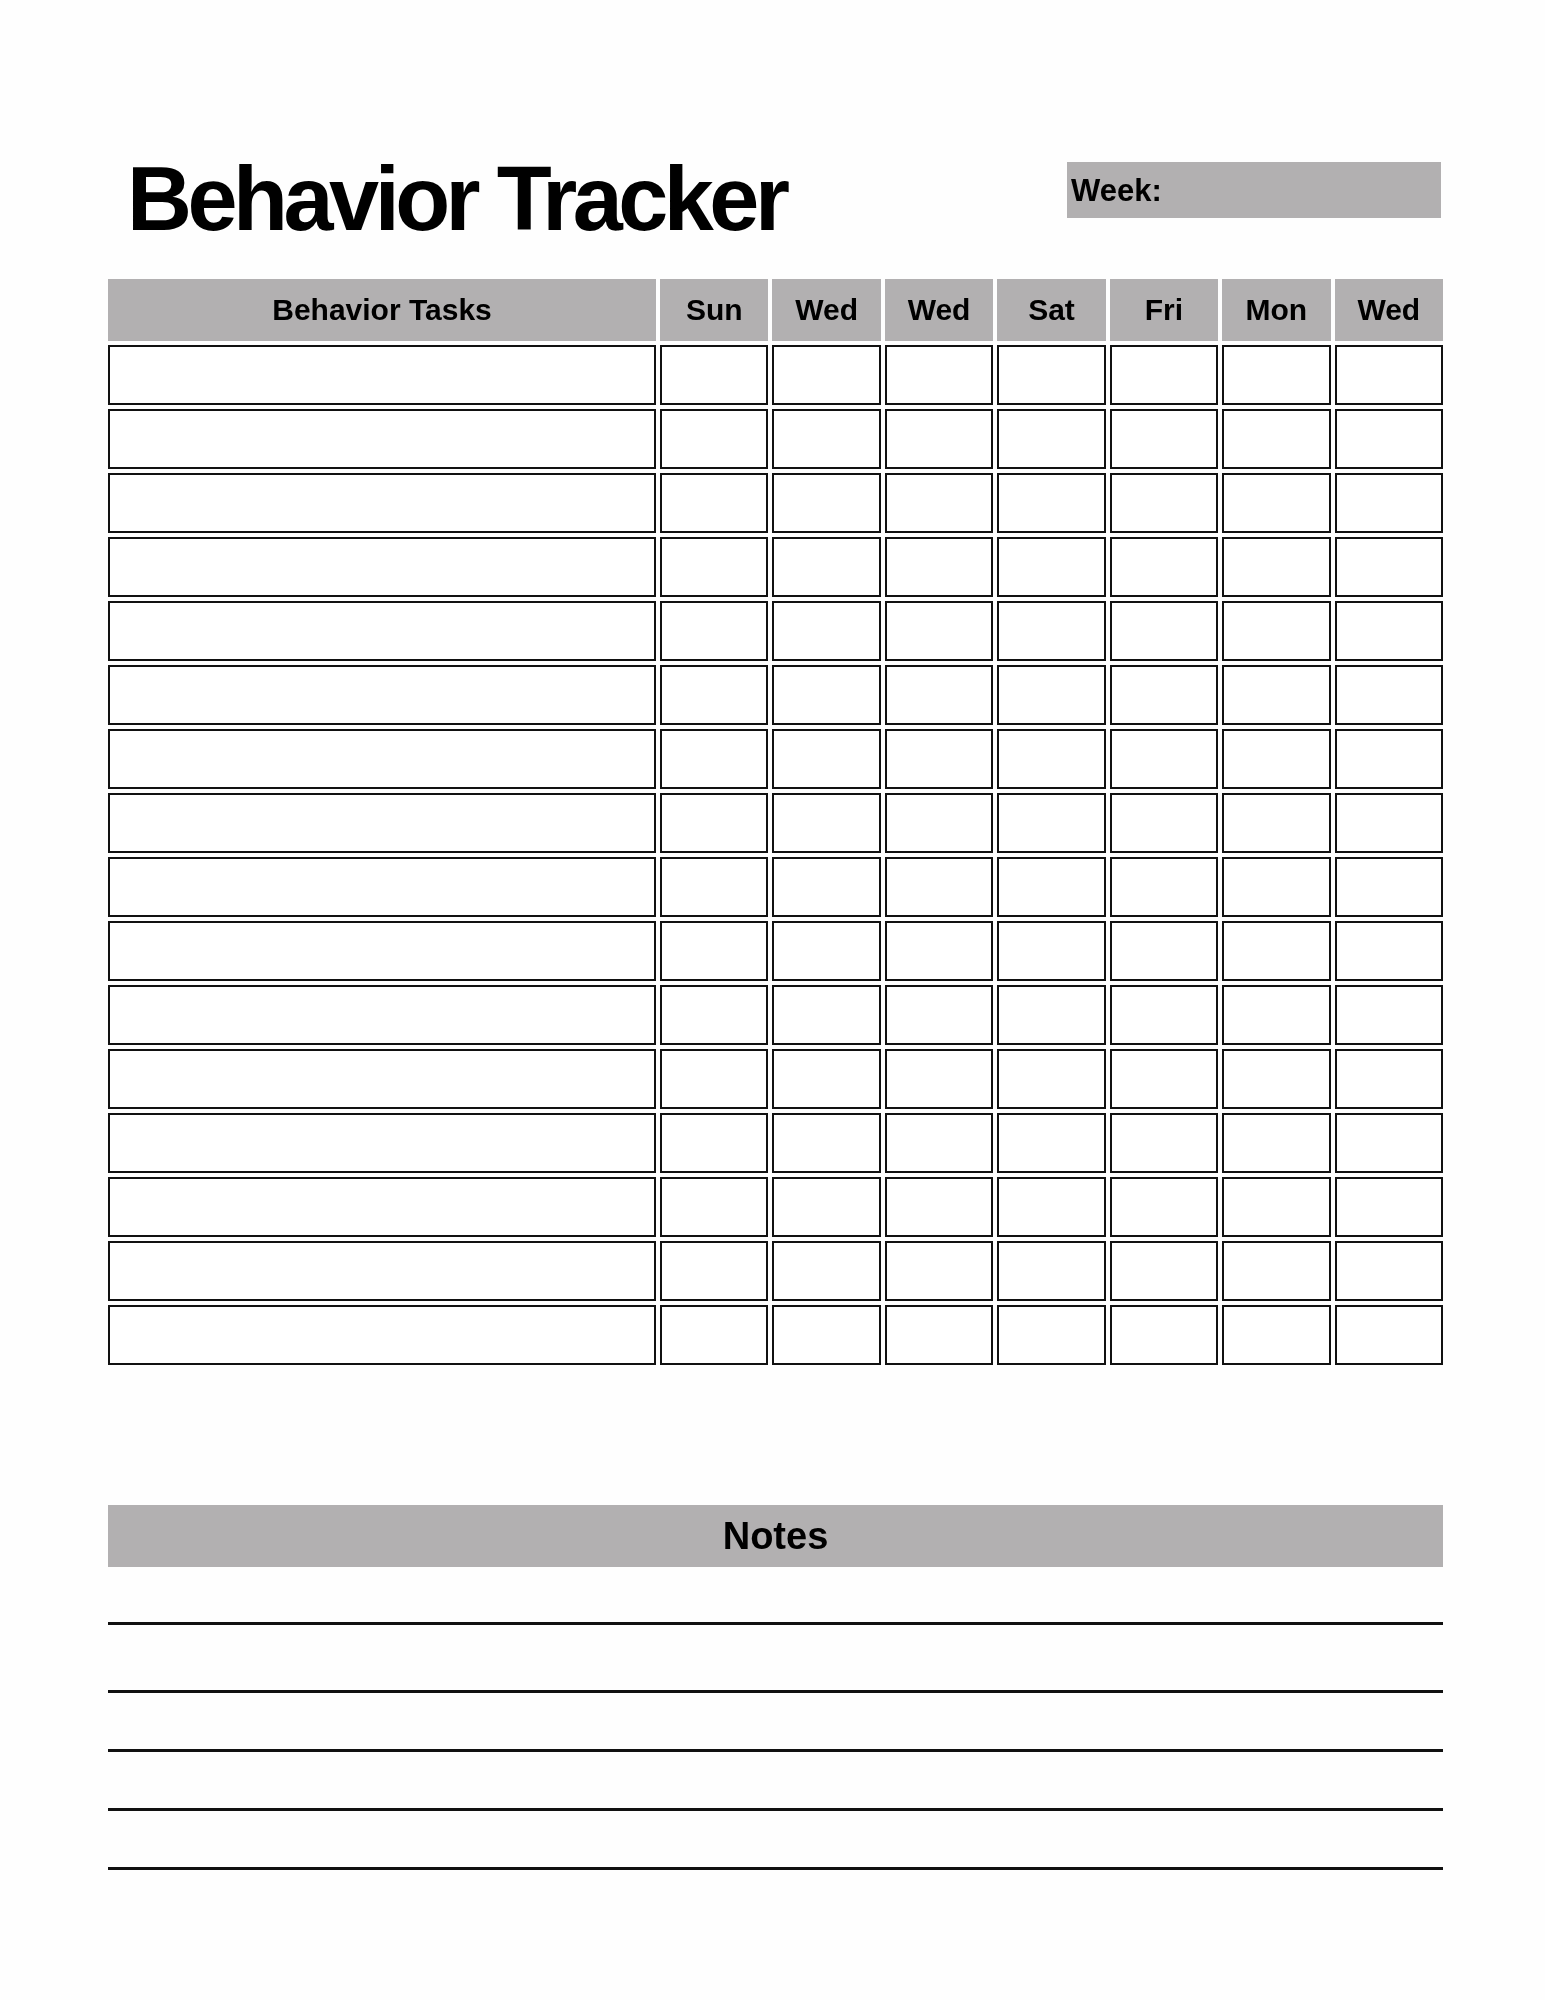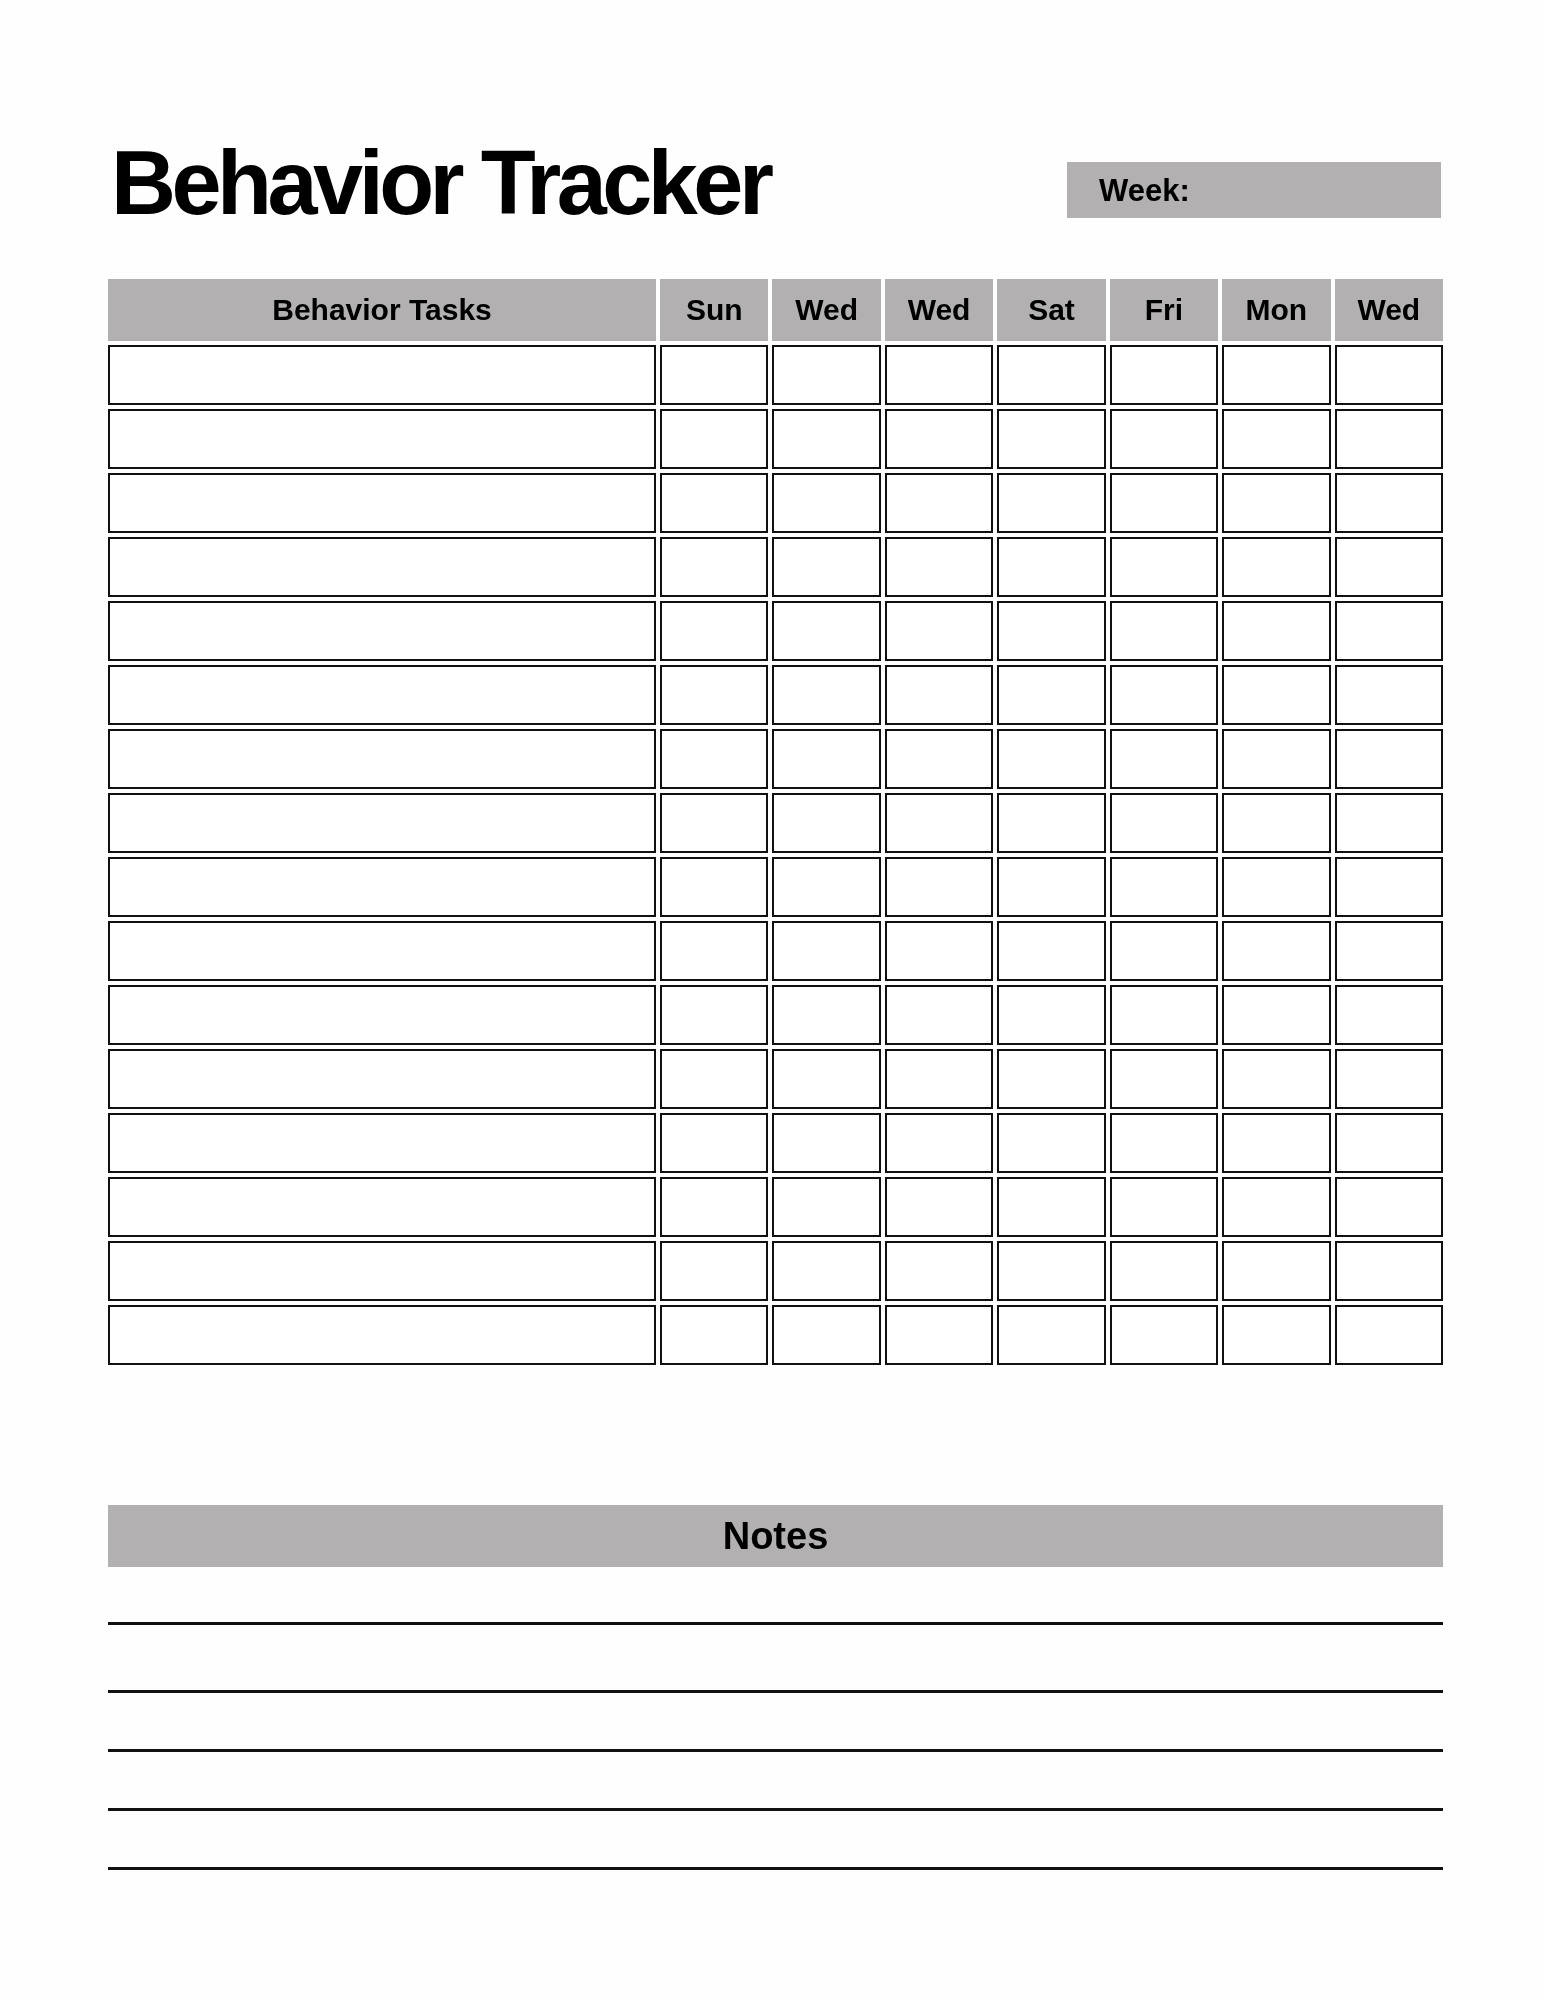--- a/index.html
+++ b/index.html
@@ -11,29 +11,29 @@
   html,body{margin:0;padding:0;background:#ffffff;}
   .page{
     position:relative;
     width:1545px;height:2000px;
     background:var(--page-bg);
     font-family:"Liberation Sans",sans-serif;
     color:var(--text-col);
     overflow:hidden;
   }
   .title{
-    position:absolute;left:111px;top:138px;margin:0;
+    position:absolute;left:111px;top:138px;margin:16px;
     font-size:90px;font-weight:bold;letter-spacing:-4.5px;line-height:1;
     color:var(--text-col);white-space:nowrap;
   }
   .week-box{
     position:absolute;left:1067px;top:162px;width:374px;height:56px;
     background:var(--header-fill);
     display:flex;align-items:center;
-    box-sizing:border-box;padding-left:32px;
+    box-sizing:border-box;padding-left:4px;
   }
   .week-label{
     font-size:31px;font-weight:bold;line-height:1;
   }
   .week-blank{flex:1;height:100%;}
   .grid{
     position:absolute;left:108px;top:279px;width:1335px;
     display:grid;
     grid-template-columns:548px repeat(7,1fr);
     grid-template-rows:62px repeat(16,60px);

